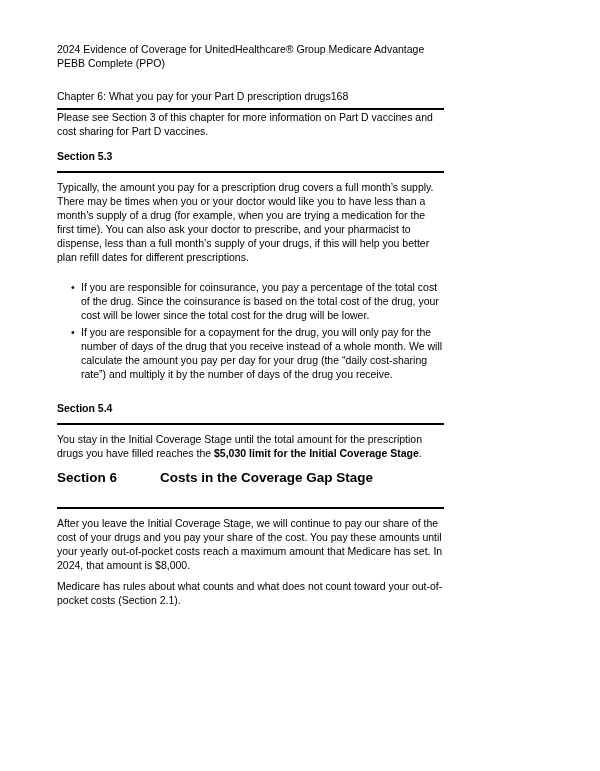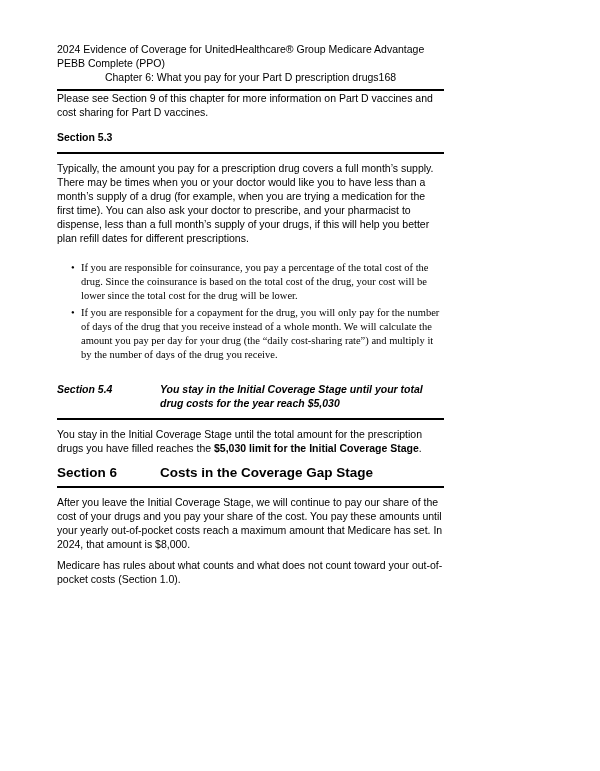--- a/index.html
+++ b/index.html
@@ -11,47 +11,47 @@
     background: #ffffff;
     color: #000000;
     font-family: "Liberation Sans", "DejaVu Sans", sans-serif;
     font-size: 10.5px;
     line-height: 14px;
     padding: 42px 56px 0 57px;
     overflow: hidden;
   }
   
   .hdr-title { }
-  .hdr-row { display: flex; justify-content: center; align-items: flex-end; }
+  .hdr-row { display: flex; justify-content: flex-start; align-items: flex-end; margin-top: 19px; }
   .hdr-rule { border-bottom: 2px solid #000; margin-top: 5px; }
   
   .intro { margin-top: 11px; }
   
   .sec-head {
     display: flex;
     font-weight: bold;
     margin-top: 11px;
     padding-bottom: 8px;
     border-bottom: 2px solid #000;
     margin-bottom: 7px;
   }
   .sec-label { flex: 0 0 103px; }
   .sec-title { flex: 1; }
-  .sec-head.small54 { margin-top: 20px; font-style: italic; }
+  .sec-head.small54 { margin-top: 20px; }
   .sec-head.large {
     font-size: 13.5px;
     line-height: 17px;
-    padding-bottom: 5px;
+    padding-bottom: 21px;
     margin-top: 9px;
   }
   
   p.body-p { margin: 0 0 7px 0; }
   strong { font-weight: bold; }
   
-  ul.bullets { list-style: none; margin: 16px 0 7px 0; font-family: Liberation Serif, serif; }
+  ul.bullets { list-style: none; margin: 16px 0 7px 0; }
   ul.bullets li {
     position: relative;
     margin-left: 14px;
     padding-left: 10px;
     margin-bottom: 3px;
   }
   ul.bullets li:last-child { margin-bottom: 0; }
   ul.bullets li::before {
     content: "\2022";
     position: absolute;
@@ -66,43 +66,42 @@
 
   <header>
     <div class="hdr-title">2024 Evidence of Coverage for UnitedHealthcare® Group Medicare Advantage PEBB Complete (PPO)</div>
     <div class="hdr-row">
       <div class="hdr-chapter">Chapter 6: What you pay for your Part D prescription drugs</div>
       <div class="hdr-page">168</div>
     </div>
     <div class="hdr-rule"></div>
   </header>
 
-  <p class="body-p intro">Please see Section 9 of this chapter for more information on Part D vaccines and cost sharing for Part D vaccines.</p>
+  <p class="body-p intro">Please see Section 3 of this chapter for more information on Part D vaccines and cost sharing for Part D vaccines.</p>
 
   <section>
     <div class="sec-head">
       <div class="sec-label">Section 5.3</div>
     </div>
     <p class="body-p">Typically, the amount you pay for a prescription drug covers a full month’s supply. There may be times when you or your doctor would like you to have less than a month’s supply of a drug (for example, when you are trying a medication for the first time). You can also ask your doctor to prescribe, and your pharmacist to dispense, less than a full month’s supply of your drugs, if this will help you better plan refill dates for different prescriptions.</p>
     <ul class="bullets">
       <li>If you are responsible for coinsurance, you pay a percentage of the total cost of the drug. Since the coinsurance is based on the total cost of the drug, your cost will be lower since the total cost for the drug will be lower.</li>
       <li>If you are responsible for a copayment for the drug, you will only pay for the number of days of the drug that you receive instead of a whole month. We will calculate the amount you pay per day for your drug (the “daily cost-sharing rate”) and multiply it by the number of days of the drug you receive.</li>
     </ul>
   </section>
 
   <section>
     <div class="sec-head small54">
       <div class="sec-label">Section 5.4</div>
-      <div class="sec-title">You stay in the Initial Coverage Stage until your total drug costs for the year reach $5,030</div>
     </div>
     <p class="body-p"><span>You stay in the Initial Coverage Stage until the total amount for the prescription drugs you have filled reaches the </span><strong>$5,030 limit for the Initial Coverage Stage</strong><span>.</span></p>
   </section>
 
   <section>
     <div class="sec-head large">
       <div class="sec-label">Section 6</div>
       <div class="sec-title">Costs in the Coverage Gap Stage</div>
     </div>
     <p class="body-p">After you leave the Initial Coverage Stage, we will continue to pay our share of the cost of your drugs and you pay your share of the cost. You pay these amounts until your yearly out-of-pocket costs reach a maximum amount that Medicare has set. In 2024, that amount is $8,000.</p>
-    <p class="body-p">Medicare has rules about what counts and what does not count toward your out-of-pocket costs (Section 1.0).</p>
+    <p class="body-p">Medicare has rules about what counts and what does not count toward your out-of-pocket costs (Section 2.1).</p>
   </section>
 
 </div>
 
 </body></html>

